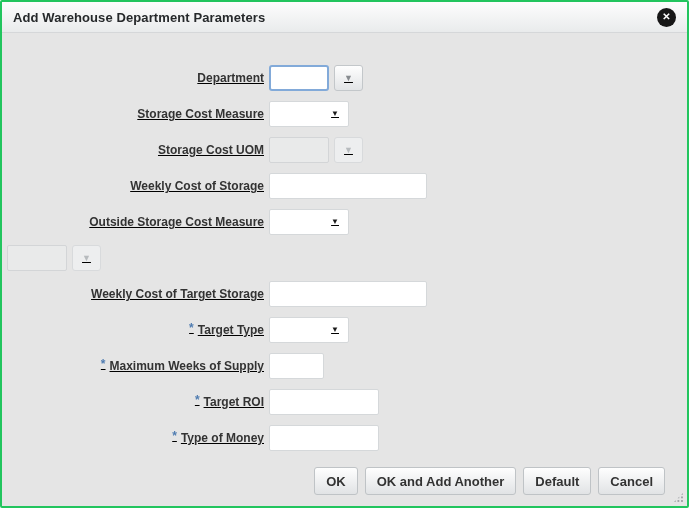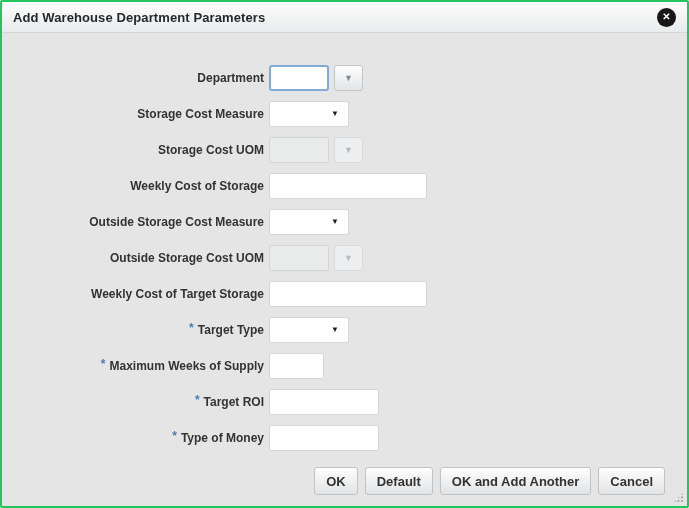--- a/index.html
+++ b/index.html
@@ -33,21 +33,21 @@
     border-radius:50%;
     background:#171717;
     color:#fff;
     display:flex; align-items:center; justify-content:center;
     font-size:10px; font-weight:bold;
     cursor:pointer;
     line-height:1;
   }
 
   
-  .form { padding-top:32px; }
+  .form { padding-top:32px;text-decoration:underline; }
   .row { display:flex; align-items:center; height:26px; margin-bottom:10px; }
   .label-cell {
     width:262px; flex:none;
     display:flex; justify-content:flex-end; align-items:center; gap:4px;
     font-size:12px; font-weight:bold; color:#333;
     padding-right:0;
   }
   .req { color:#4f7cb1; font-weight:bold; font-size:12px; position:relative; top:-2px; }
   .field-cell { display:flex; align-items:center; margin-left:5px; }
 
@@ -163,21 +163,20 @@
     <div class="row">
       <div class="label-cell">Outside Storage Cost Measure</div>
       <div class="field-cell">
         <span class="select">
             <span class="caret">▼</span>
           </span>
       </div>
     </div>
 
     <div class="row">
-      <div class="label-cell">Outside Storage Cost UOM</div>
       <div class="field-cell">
         <input class="input w-sm disabled" disabled="" value="" style="">
         <span class="combo-btn disabled">
             <span class="arrow">▼</span>
           </span>
       </div>
     </div>
 
     <div class="row">
       <div class="label-cell">Weekly Cost of Target Storage</div>
@@ -225,20 +224,20 @@
       </div>
       <div class="field-cell">
         <input class="input w-md" value="" style="">
       </div>
     </div>
 
   </div>
 
   <div class="footer">
     <button class="btn">OK</button>
+    <button class="btn">OK and Add Another</button>
     <button class="btn">Default</button>
-    <button class="btn">OK and Add Another</button>
     <button class="btn">Cancel</button>
   </div>
 
   <span class="resize-grip"></span>
 
 </div>
 
 </body></html>

